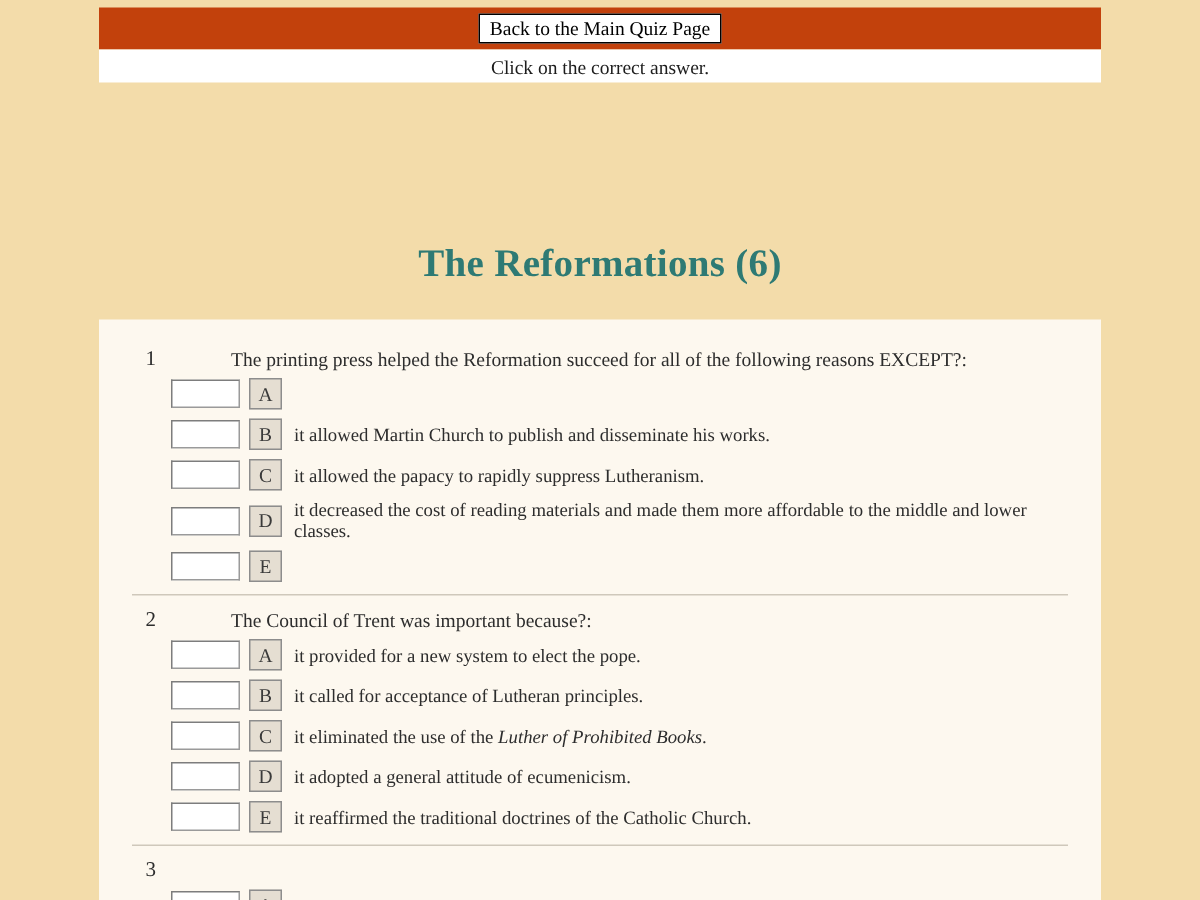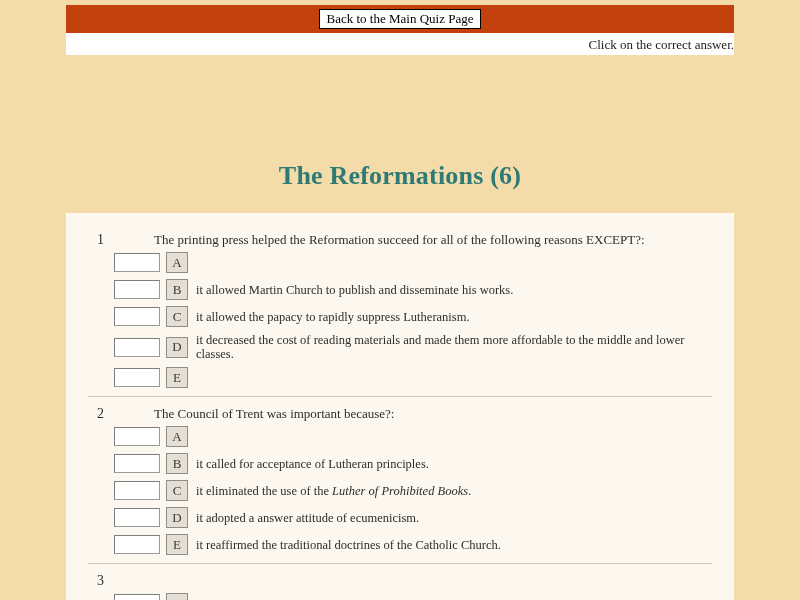--- a/index.html
+++ b/index.html
@@ -32,21 +32,21 @@
     padding: 1px 7px 2px 7px;
     line-height: 15px;
     cursor: pointer;
   }
   .instructionbar {
     background: #ffffff;
     margin: 0 66px;
     height: 22px;
     display: flex;
     align-items: center;
-    justify-content: flex-end;
+    justify-content: center;
     font-size: 13px;
     color: #1d1d1d;
     border-bottom: 1px solid #f3dcaa;
   }
   .instructionbar .txt { line-height: 15px; }
 
   
   .title {
     text-align: center;
     color: #2e7a74;
@@ -182,35 +182,36 @@
 
   <div class="question-block">
     <div class="question-line">
       <div class="qnum">2</div>
       <div class="qtext">The Council of Trent was important because?:</div>
     </div>
     <div class="answers">
       <div class="answer-row">
         <div class="ansbox"></div>
         <div class="ansletter">A</div>
+        <div class="anstext">it provided for a new system to elect the pope.</div>
       </div>
       <div class="answer-row">
         <div class="ansbox"></div>
         <div class="ansletter">B</div>
         <div class="anstext">it called for acceptance of Lutheran principles.</div>
       </div>
       <div class="answer-row">
         <div class="ansbox"></div>
         <div class="ansletter">C</div>
         <div class="anstext">it eliminated the use of the <i>Luther of Prohibited Books</i>.</div>
       </div>
       <div class="answer-row">
         <div class="ansbox"></div>
         <div class="ansletter">D</div>
-        <div class="anstext">it adopted a answer attitude of ecumenicism.</div>
+        <div class="anstext">it adopted a general attitude of ecumenicism.</div>
       </div>
       <div class="answer-row">
         <div class="ansbox"></div>
         <div class="ansletter">E</div>
         <div class="anstext">it reaffirmed the traditional doctrines of the Catholic Church.</div>
       </div>
     </div>
   </div>
 
   <hr class="divider">

